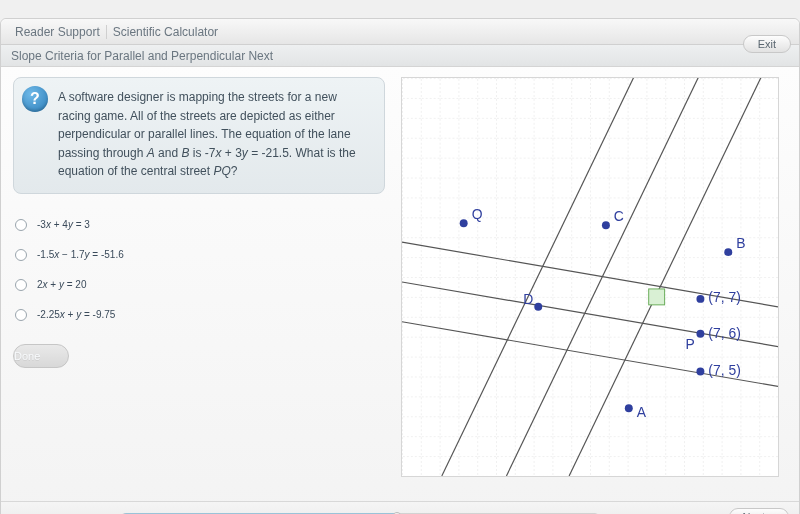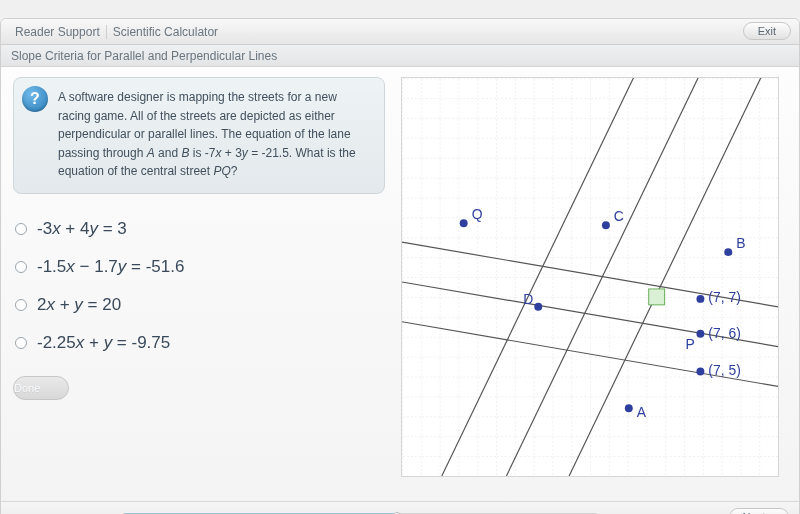--- a/index.html
+++ b/index.html
@@ -30,21 +30,21 @@
     align-items: center;
     padding: 0 8px;
     color: #6a7680;
     font-size: 12px;
     border-radius: 6px 6px 0 0;
     position: relative;
   }
   .titlebar .tab1 { padding: 0 6px; border-right: 1px solid #cfcfcf; }
   .titlebar .tab2 { padding: 0 6px; }
   .exit-btn {
-    position: absolute; right: 8px; top: 3px;
+    position: absolute; right: 8px; top: 16px;
     background: linear-gradient(#fdfdfd,#e2e2e2);
     border: 1px solid #c8c8c8;
     border-radius: 12px;
     padding: 2px 14px;
     color: #5a6670;
     font-size: 11px;
     cursor: pointer;
   }
   .subtitle {
     height: 22px;
@@ -75,21 +75,21 @@
   .qicon {
     position: absolute; left: 8px; top: 8px;
     width: 26px; height: 26px;
     border-radius: 50%;
     background: radial-gradient(circle at 35% 30%, #6fb9e8, #2a7cb8);
     color: #fff; font-weight: bold; font-size: 16px;
     display:flex;align-items:center;justify-content:center;
     box-shadow: inset 0 -2px 3px rgba(0,0,0,.2);
   }
   .options { margin-top: 16px; }
-  .opt { display:flex; align-items:center; gap:10px; padding: 9px 2px; color:#3a4a5a; font-size:17px; }
+  .opt { display:flex; align-items:center; gap:10px; padding: 9px 2px; color:#3a4a5a; font-size:10px; }
   .radio {
     width: 12px; height: 12px; border:1px solid #9aa5ad; border-radius:50%;
     background:#fff; flex:none; cursor:pointer;
   }
   .done-btn {
     margin-top: 14px;
     width: 56px;
     background: linear-gradient(#e9e9e9,#d8d8d8);
     border: 1px solid #c6c6c6;
     color: #f7f9fb;
@@ -147,21 +147,21 @@
 <body>
 
 <div class="window">
 
   <div class="titlebar">
     <span class="tab1">Reader Support</span>
     <span class="tab2">Scientific Calculator</span>
     <button class="exit-btn">Exit</button>
   </div>
 
-  <div class="subtitle">Slope Criteria for Parallel and Perpendicular Lines</div>
+  <div class="subtitle">Slope Criteria for Parallel and Perpendicular Next</div>
 
   <div class="content">
 
     <div class="leftcol">
 
       <div class="questionbox">
         <div class="qicon">?</div>
         <span>A software designer is mapping the streets for a new racing game. All of the streets are depicted as either perpendicular or parallel lines. The equation of the lane passing through </span><span class="ital">A</span><span> and </span><span class="ital">B</span><span> is -7</span><span class="ital">x</span><span> + 3</span><span class="ital">y</span><span> = -21.5. What is the equation of the central street </span><span class="ital">PQ</span><span>?</span>
       </div>
 

